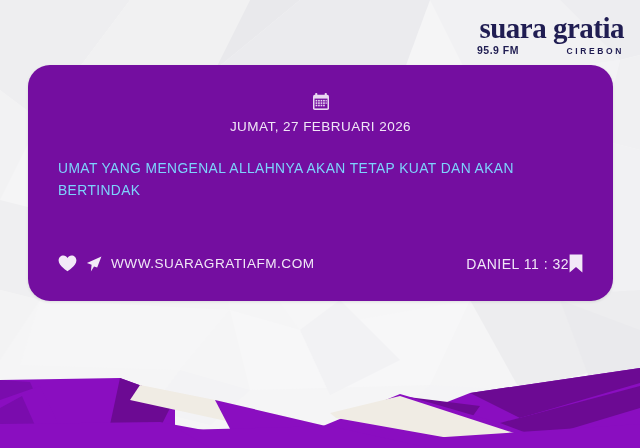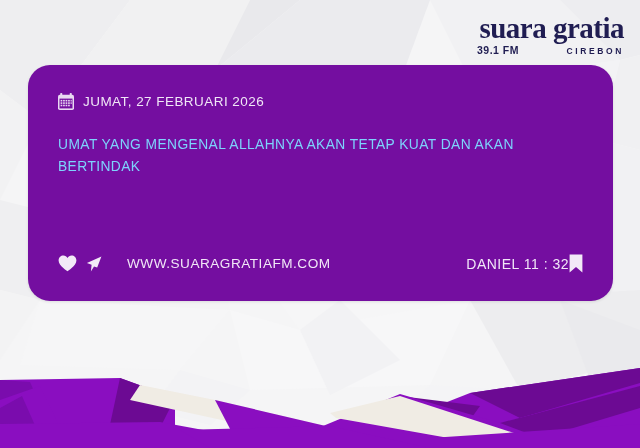--- a/index.html
+++ b/index.html
@@ -81,20 +81,21 @@
     background: #740ea0;
     border-radius: 22px;
     box-sizing: border-box;
     padding: 26px 30px 22px 30px;
     box-shadow: 0 1px 3px rgba(0,0,0,0.10);
   }
 
   .row {
     display: flex;
     align-items: center;
+    flex-direction: column;
   }
 
   #date-row {
     gap: 9px;
     margin-top: 2px;
   }
   #date-text {
     color: #f0e6f6;
     font-size: 13.5px;
     letter-spacing: 0.45px;
@@ -122,21 +123,21 @@
   #bottom-left {
     display: flex;
     align-items: center;
     gap: 9px;
   }
   #site-text {
     color: #f1e7f7;
     font-size: 13.6px;
     letter-spacing: 0.5px;
     white-space: nowrap;
-    margin-left: 16px;
+    margin-left: 0;
   }
   #bottom-right {
     display: flex;
     align-items: center;
     gap: 0;
   }
   #verse-text {
     color: #f1e7f7;
     font-size: 14px;
     letter-spacing: 0.5px;
@@ -188,21 +189,21 @@
     <polygon points="470,300 640,290 640,360 520,390" fill="#ededef"></polygon>
     <polygon points="300,330 340,300 400,360 330,395" fill="#f2f2f4"></polygon>
     <polygon points="430,385 520,390 480,420 400,410" fill="#f4f4f6"></polygon>
     <polygon points="180,370 250,390 210,425 150,410" fill="#f3f3f5"></polygon>
     <polygon points="560,300 640,330 640,400 590,380" fill="#eaeaed"></polygon>
   </svg>
 
   <div id="logo">
     <div id="logo-wordmark">suara gratia</div>
     <div id="logo-sub">
-      <span class="logo-sub-txt">39.1 FM</span>
+      <span class="logo-sub-txt">95.9 FM</span>
       <span class="logo-sub-txt spaced">CIREBON</span>
     </div>
   </div>
 
   <div id="card">
 
     <div class="row" id="date-row">
       <span class="icon">
         <svg width="16" height="17" viewBox="0 0 16 17" aria-hidden="true">
           <rect x="2.2" y="0" width="2.1" height="3.2" rx="0.8" fill="#e8d8f2"></rect>

